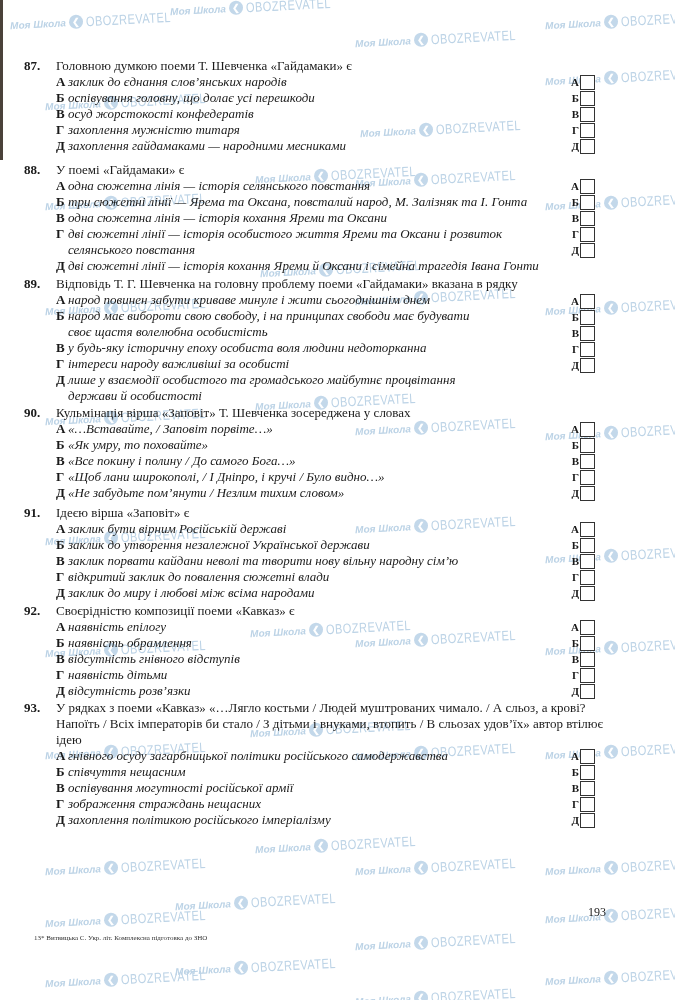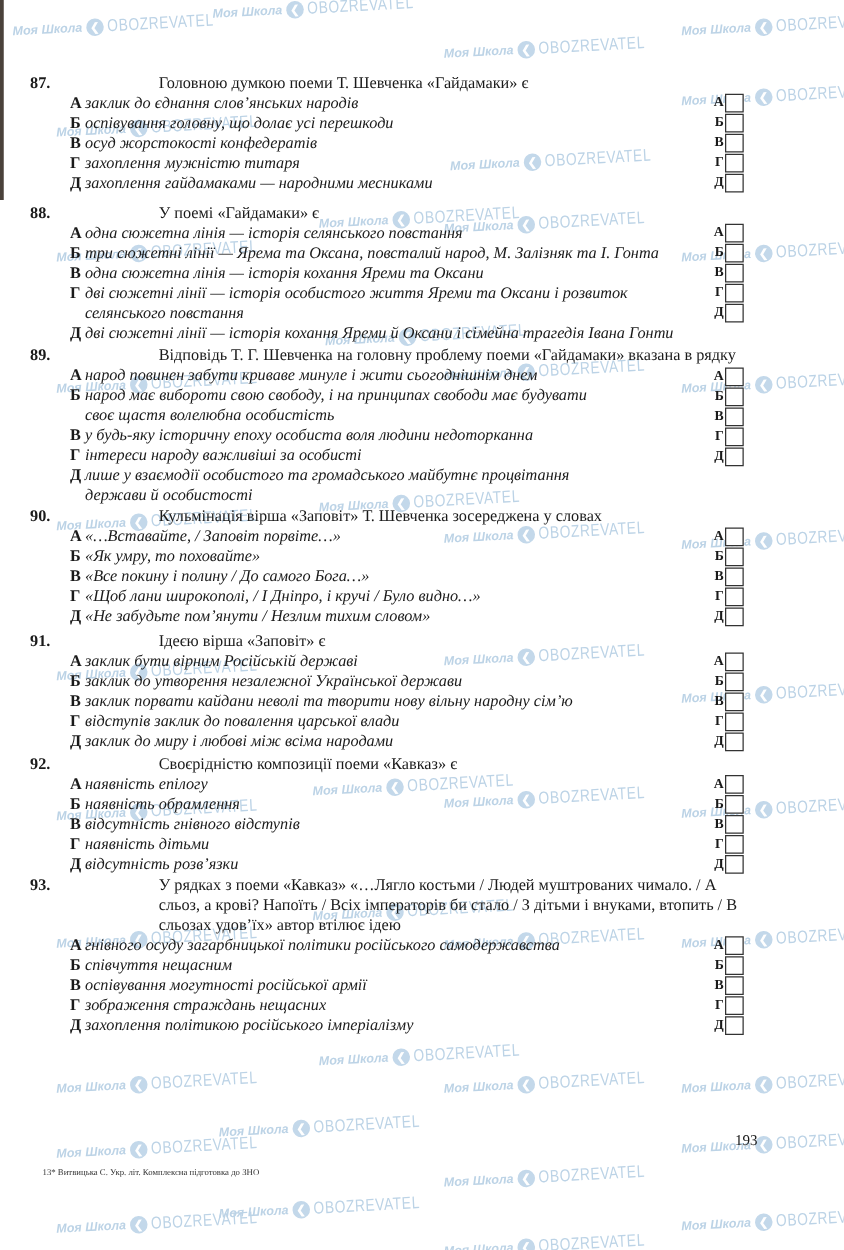--- a/index.html
+++ b/index.html
@@ -15,23 +15,23 @@
   }
   .watermark .wm-school { font-style: italic; font-weight: bold; font-size: 10px; }
   .watermark .wm-logo {
     width: 14px; height: 14px; border-radius: 50%; background: #c3d8ea;
     display: inline-flex; align-items: center; justify-content: center; color: #fff; font-size: 9px; font-weight: bold;
   }
   .watermark .wm-brand { letter-spacing: 0.5px; font-size: 11px; transform: scaleY(1.25); }
 
   .page { position: absolute; left: 0; top: 0; width: 675px; z-index: 1; }
   .question { position: absolute; left: 24px; width: 580px; }
-  .q-head { display: flex; font-size: 13px; line-height: 16px; gap: 40px; }
+  .q-head { display: flex; font-size: 13px; line-height: 16px; }
   .q-num { width: 32px; font-weight: bold; flex: none; }
-  .q-text { flex: 1; margin-left: 31px; }
+  .q-text { flex: 1; }
   .options { margin-left: 32px; }
   .option { display: flex; font-size: 13px; line-height: 16px; }
   .opt-letter { font-weight: bold; width: 12px; flex: none; }
   .opt-text { flex: 1; font-style: italic; }
 
   .answer-grid { position: absolute; left: 568px; width: 30px; z-index: 2; }
   .ans-row { display: flex; align-items: center; height: 16px; }
   .ans-letter { font-size: 11px; font-weight: bold; width: 11px; text-align: right; }
   .ans-box { width: 13px; height: 13px; border: 1px solid #333; background: #fff; margin-left: 1px; }
 
@@ -387,21 +387,21 @@
       <div class="option">
           <span class="opt-letter">Б</span>
           <span class="opt-text">заклик до утворення незалежної Української держави</span>
         </div>
       <div class="option">
           <span class="opt-letter">В</span>
           <span class="opt-text">заклик порвати кайдани неволі та творити нову вільну народну сім’ю</span>
         </div>
       <div class="option">
           <span class="opt-letter">Г</span>
-          <span class="opt-text">відступів заклик до повалення царської влади</span>
+          <span class="opt-text">відкритий заклик до повалення сюжетні влади</span>
         </div>
       <div class="option">
           <span class="opt-letter">Д</span>
           <span class="opt-text">заклик до миру і любові між всіма народами</span>
         </div>
     </div>
   </div>
 
   <div class="question" style="top:603px">
     <div class="q-head">

